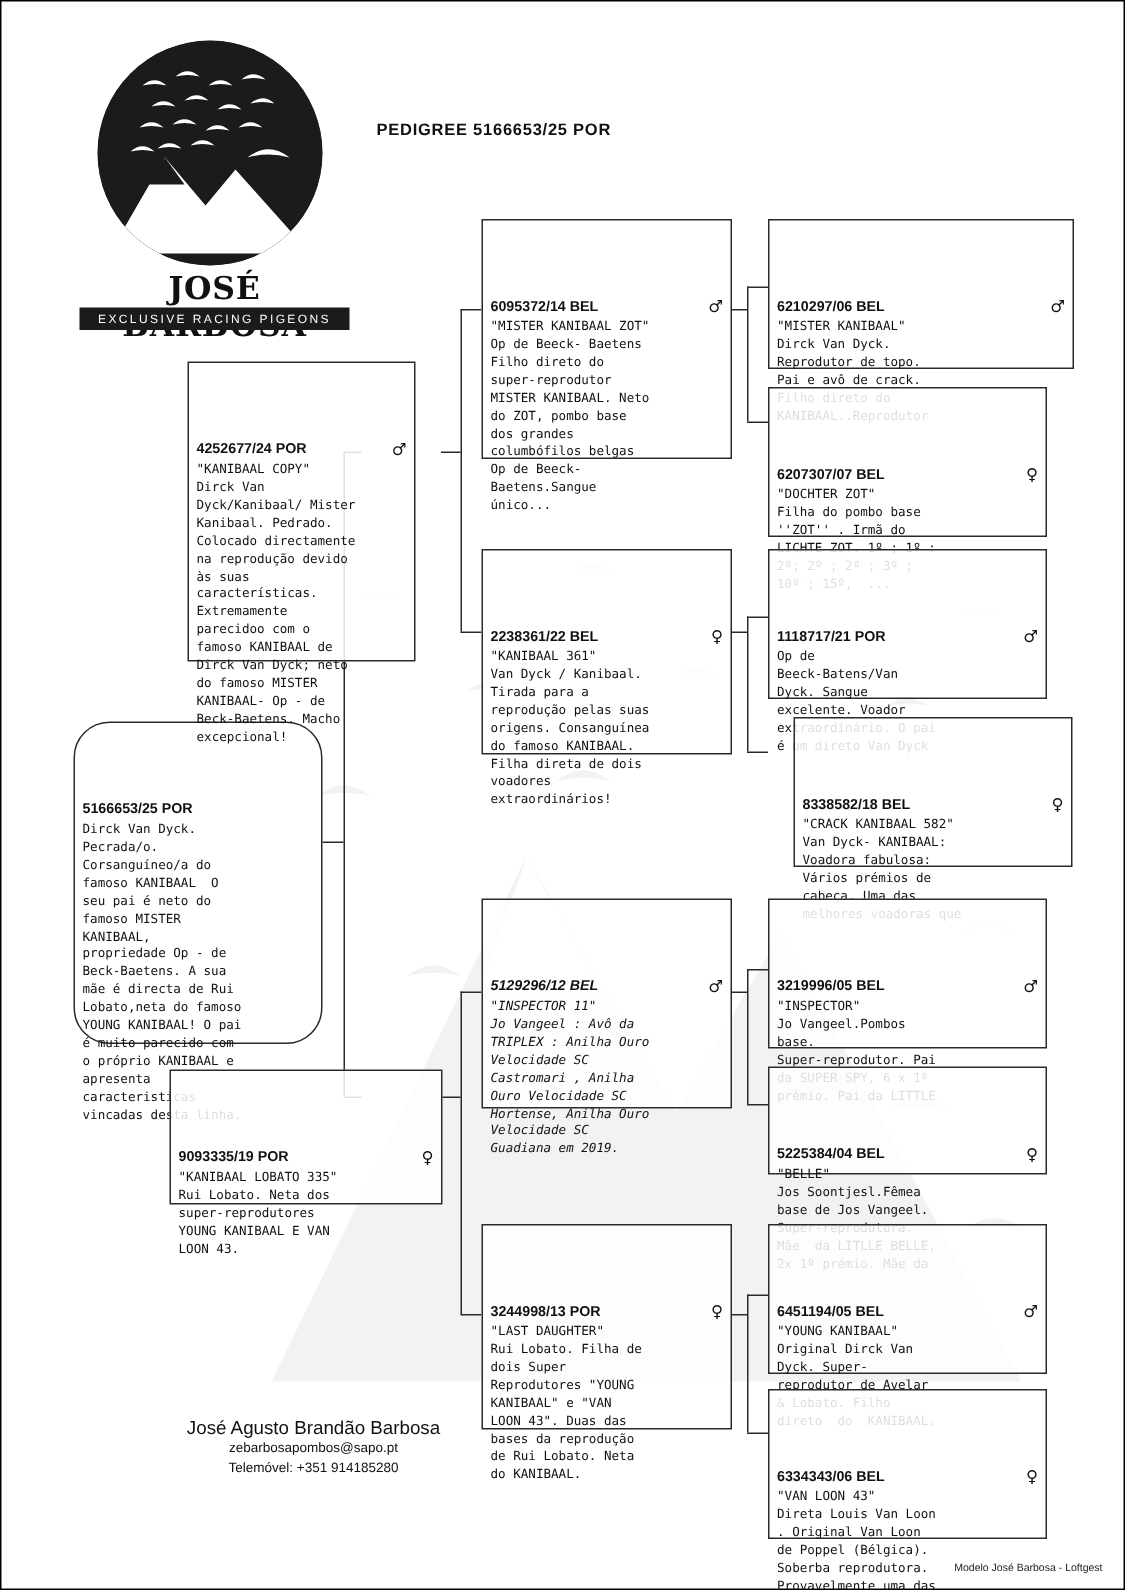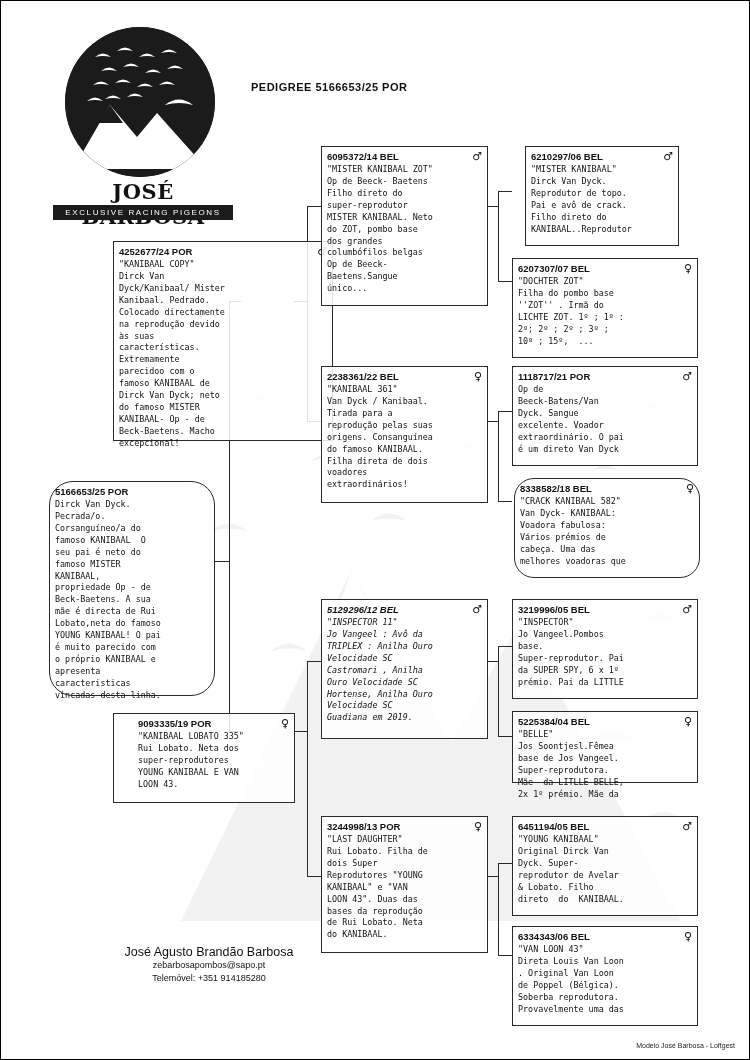--- a/index.html
+++ b/index.html
@@ -92,20 +92,21 @@
   }
   .box .hdr {
     display: flex;
     justify-content: space-between;
     align-items: center;
     font-family: "Liberation Sans", sans-serif;
     font-weight: bold;
     font-size: 9.5px;
     padding: 4px 5px 2px 5px;
     white-space: nowrap;
+    margin-top: 48px;
   }
   .box .sex {
     font-size: 11px;
     font-family: "DejaVu Sans", sans-serif;
     line-height: 1;
   }
   .box .body {
     font-family: "DejaVu Sans Mono", monospace;
     font-size: 8.4px;
     line-height: 1.42;
@@ -258,21 +259,21 @@
 mãe é directa de Rui
 Lobato,neta do famoso
 YOUNG KANIBAAL! O pai
 é muito parecido com
 o próprio KANIBAAL e
 apresenta
 caracteristicas
 vincadas desta linha.</div>
   </div>
 
-  <div class="box" style="left:112px; top:240px; width:220px; height:200px;">
+  <div class="box" style="left:124px; top:240px; width:152px; height:200px;">
     <div class="hdr">
       <span>4252677/24 POR</span>
       <span class="sex">♂</span>
     </div>
     <div class="body">"KANIBAAL COPY"
 Dirck Van
 Dyck/Kanibaal/ Mister
 Kanibaal. Pedrado.
 Colocado directamente
 na reprodução devido
@@ -281,21 +282,21 @@
 Extremamente
 parecidoo com o
 famoso KANIBAAL de
 Dirck Van Dyck; neto
 do famoso MISTER
 KANIBAAL- Op - de
 Beck-Baetens. Macho
 excepcional!</div>
   </div>
 
-  <div class="box" style="left:112px; top:712px; width:182px; height:90px;padding-left:19px;">
+  <div class="box" style="left:112px; top:712px; width:182px; height:90px;">
     <div class="hdr">
       <span>9093335/19 POR</span>
       <span class="sex">♀</span>
     </div>
     <div class="body">"KANIBAAL LOBATO 335"
 Rui Lobato. Neta dos
 super-reprodutores
 YOUNG KANIBAAL E VAN
 LOON 43.</div>
   </div>
@@ -359,21 +360,21 @@
 Rui Lobato. Filha de
 dois Super
 Reprodutores "YOUNG
 KANIBAAL" e "VAN
 LOON 43". Duas das
 bases da reprodução
 de Rui Lobato. Neta
 do KANIBAAL.</div>
   </div>
 
-  <div class="box" style="left:524px; top:145px; width:154px; height:100px;">
+  <div class="box" style="left:511px; top:145px; width:204px; height:100px;">
     <div class="hdr">
       <span>6210297/06 BEL</span>
       <span class="sex">♂</span>
     </div>
     <div class="body">"MISTER KANIBAAL"
 Dirck Van Dyck.
 Reprodutor de topo.
 Pai e avô de crack.
 Filho direto do
 KANIBAAL..Reprodutor</div>
@@ -398,21 +399,21 @@
       <span class="sex">♂</span>
     </div>
     <div class="body">Op de
 Beeck-Batens/Van
 Dyck. Sangue
 excelente. Voador
 extraordinário. O pai
 é um direto Van Dyck</div>
   </div>
 
-  <div class="box" style="left:513px; top:477px; width:186px; height:100px;border-radius:20px;">
+  <div class="box" style="left:528px; top:477px; width:186px; height:100px;">
     <div class="hdr">
       <span>8338582/18 BEL</span>
       <span class="sex">♀</span>
     </div>
     <div class="body">"CRACK KANIBAAL 582"
 Van Dyck- KANIBAAL:
 Voadora fabulosa:
 Vários prémios de
 cabeça. Uma das
 melhores voadoras que</div>

